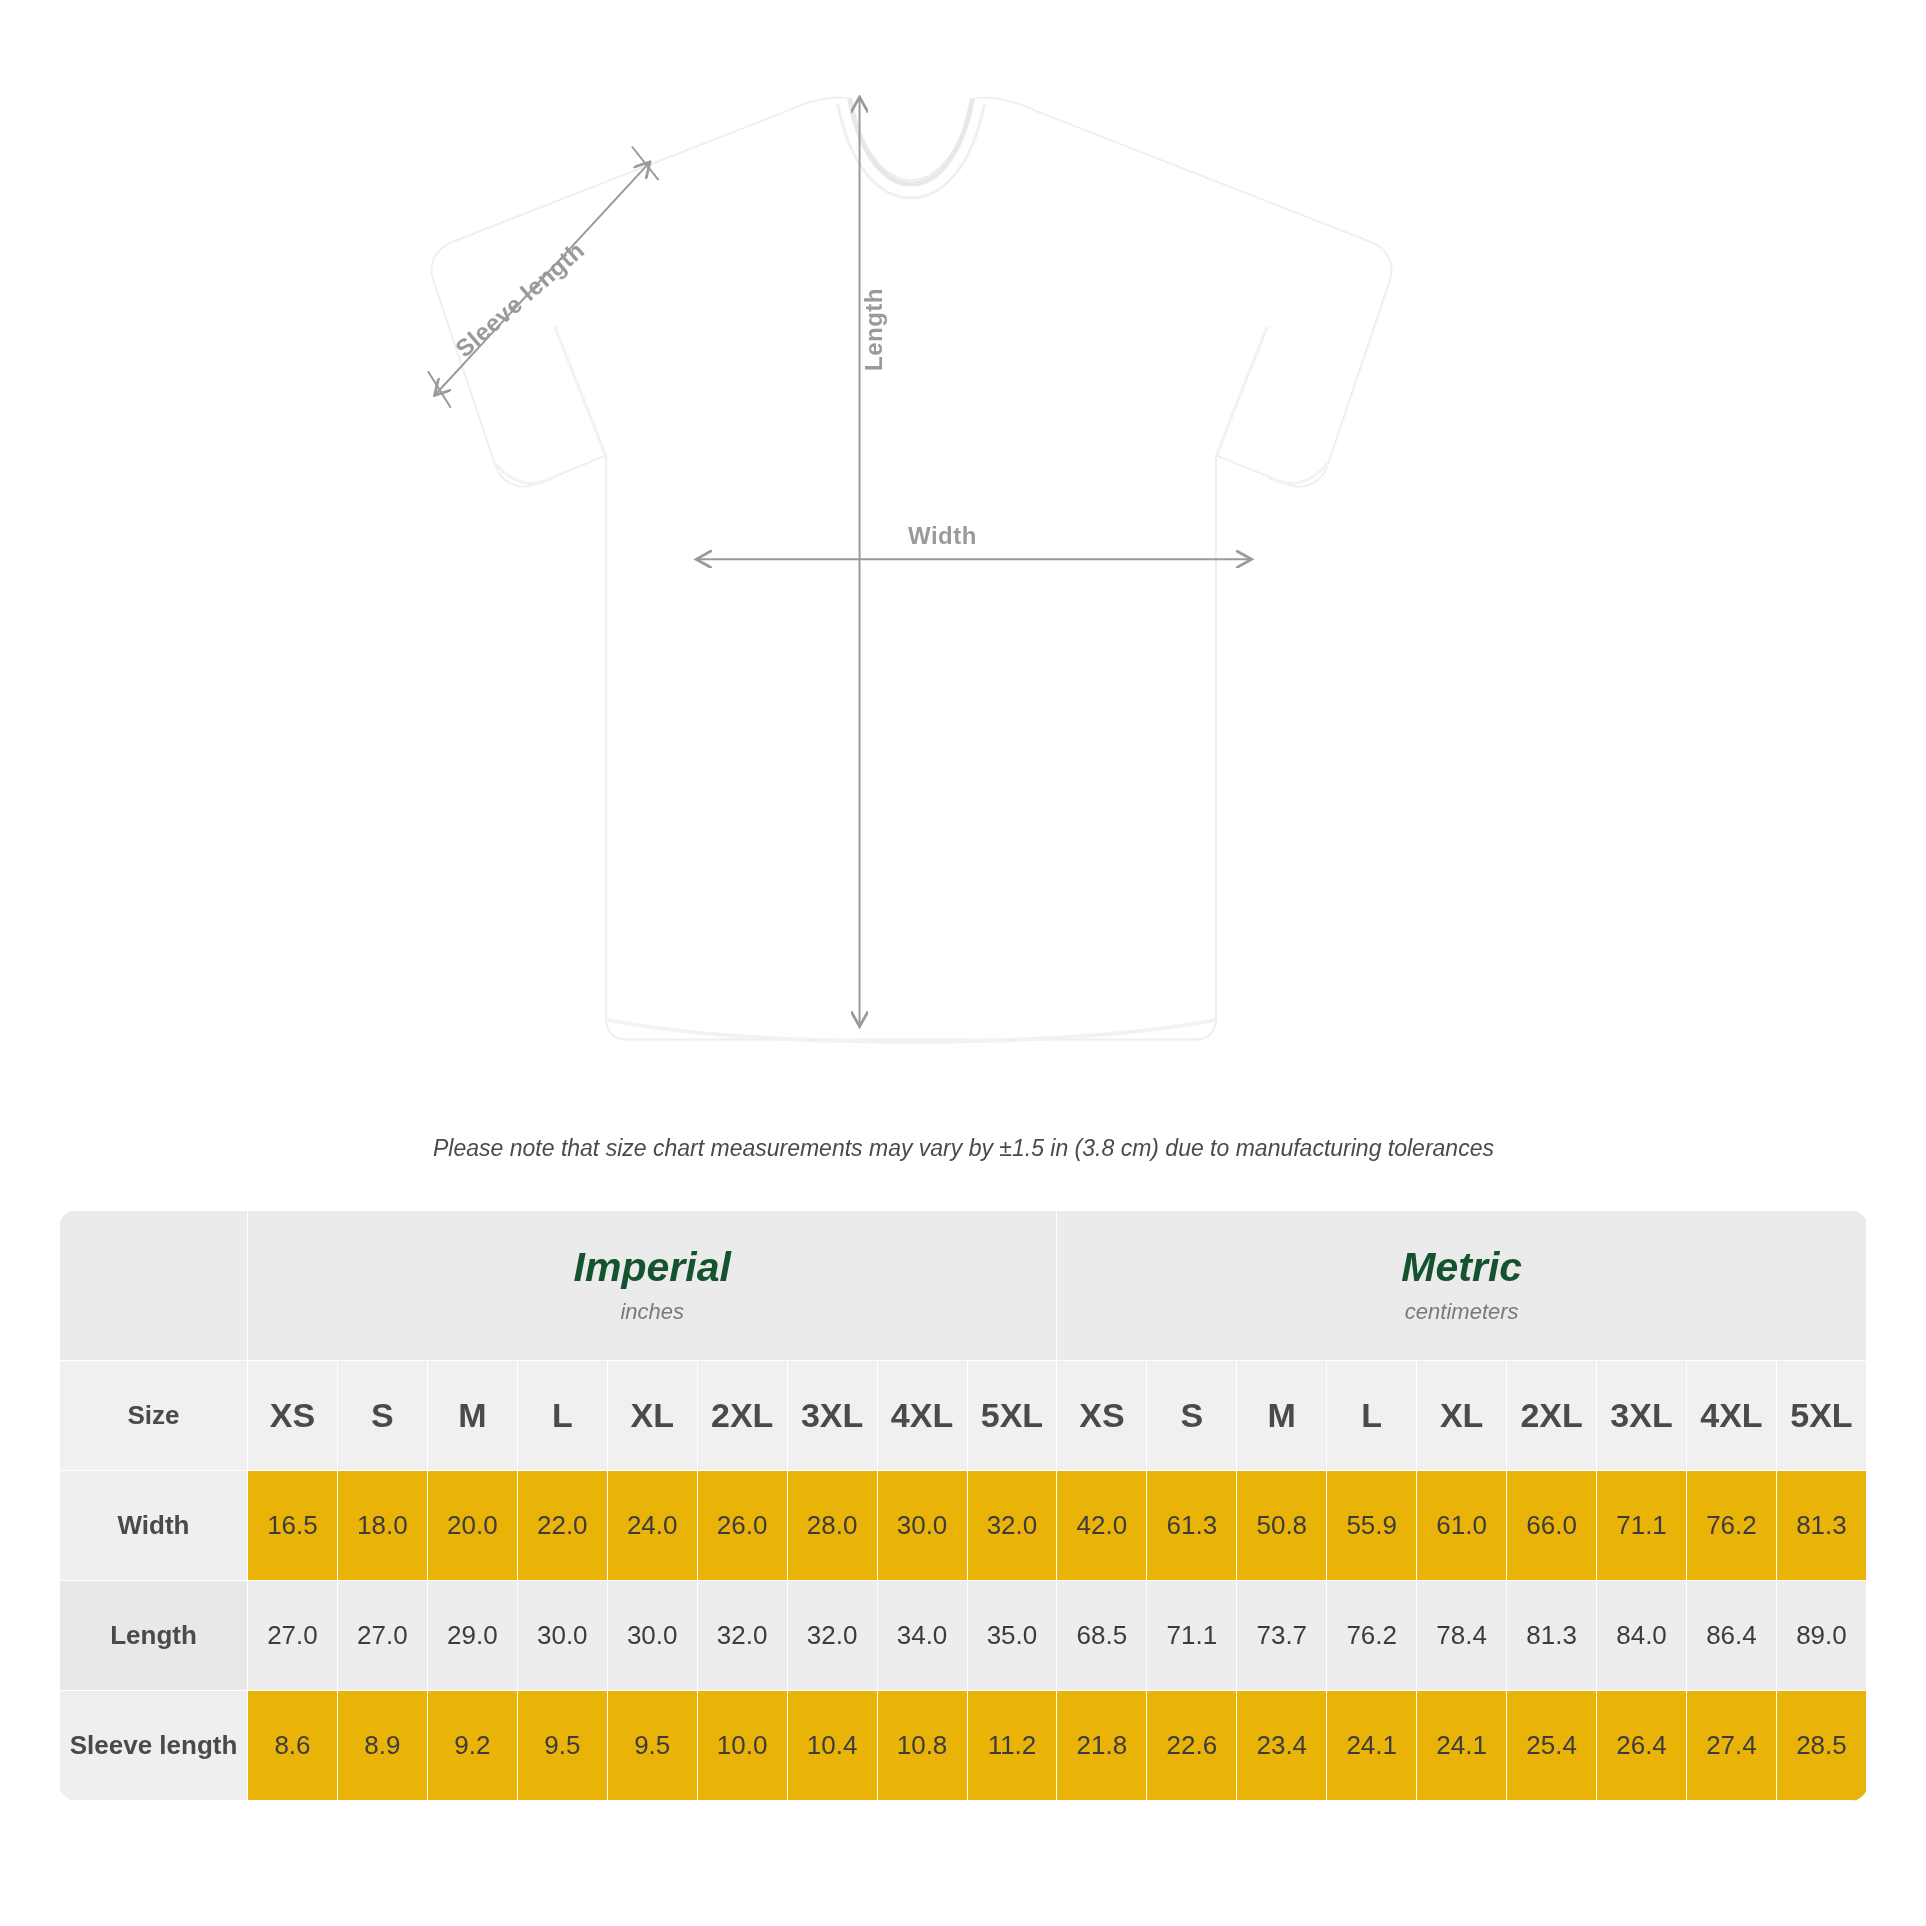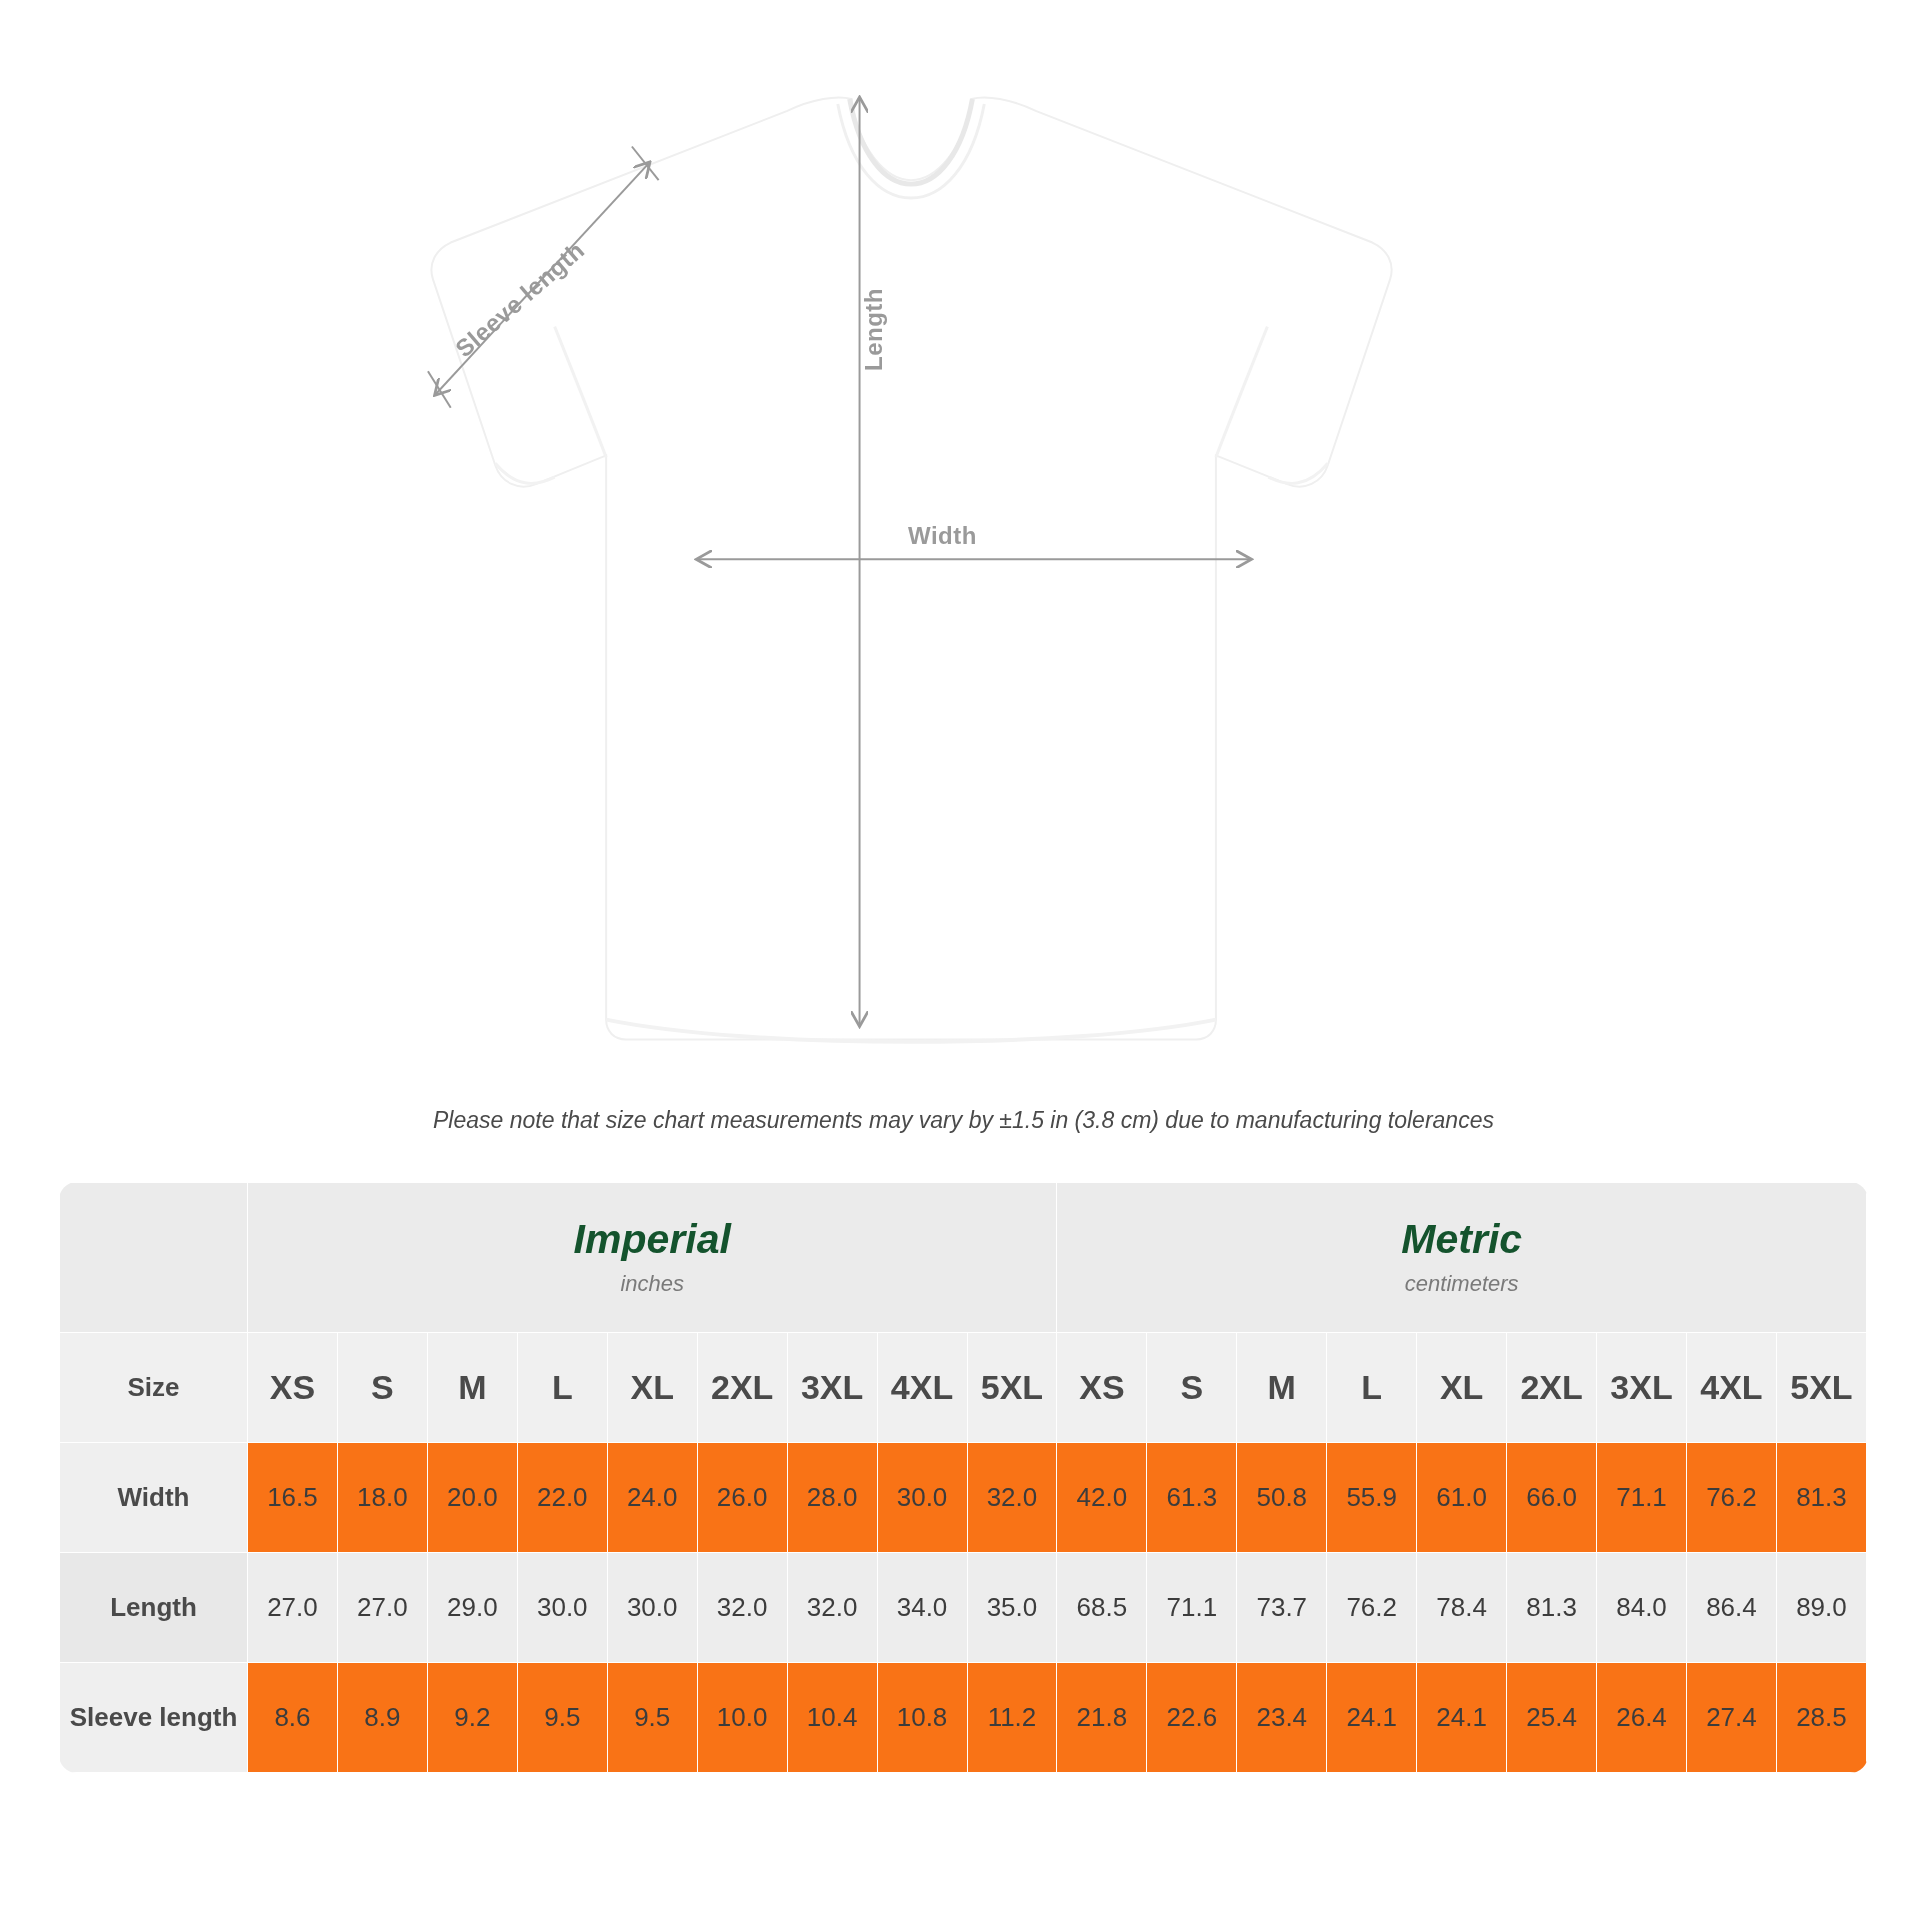--- a/index.html
+++ b/index.html
@@ -65,21 +65,21 @@
     margin: 0;
     padding-top: 2px;
     letter-spacing: -0.5px;
     font-family: "DejaVu Sans", sans-serif;
   }
   .subtitle {
     text-align: center;
     font-size: 23px;
     font-style: italic;
     color: #4a4a4a;
-    margin: 28px 0 0 0;
+    margin: 56px 0 0 0;
   }
 
   
   .table-wrap {
     margin: 48px 59px 0 59px;
     border-radius: 18px;
     overflow: hidden;
   }
   table.size-table {
     width: 1808px;
@@ -115,21 +115,21 @@
     height: 107px;
     font-size: 34px;
     font-weight: bold;
     color: #4a4a4a;
   }
   .head-row th.rowhead { font-size: 26px; }
   .data-row td {
     height: 107px;
     font-size: 26px;
     color: #3c3c3c;
-    background: #f97316;
+    background: #eab308;
   }
   .data-row td.rowhead {
     font-weight: bold;
     color: #4a4a4a;
     background: #efefef;
     font-size: 26px;
   }
   .data-row.alt td { background: #ededed; }
   .data-row.alt td.rowhead { background: #e8e8e8; }
   col.first-col { width: 188px; }

